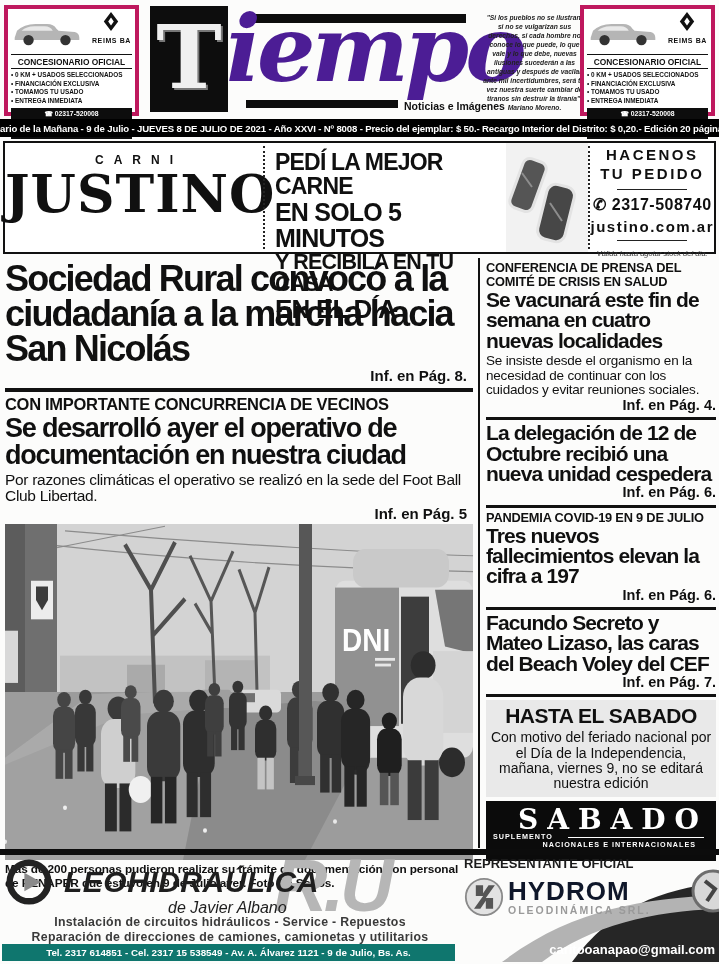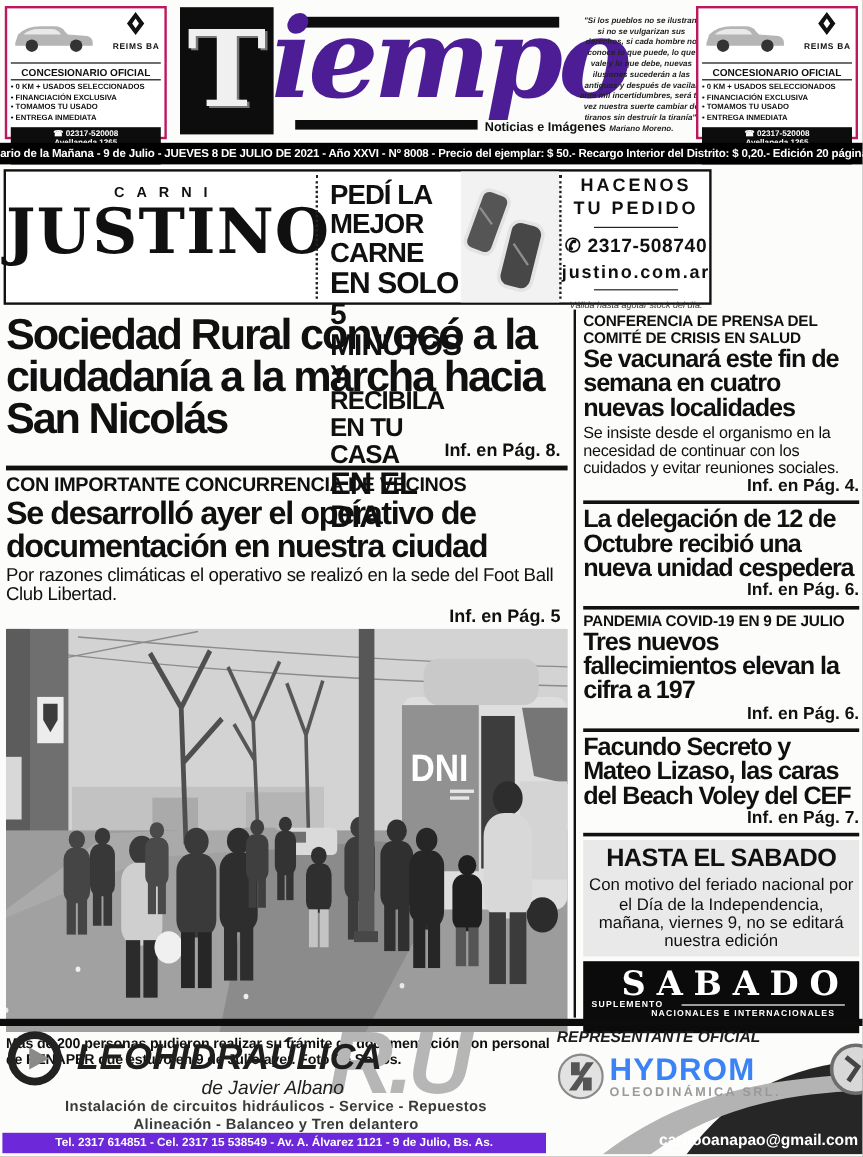--- a/index.html
+++ b/index.html
@@ -1,20 +1,20 @@
 <!DOCTYPE html>
 <html><head>
 <meta charset="utf-8">
 <style>
   html,body{margin:0;padding:0;background:#888;}
   .page{position:relative;width:719px;height:964px;margin:0 auto;background:#fcfcfb;
         font-family:"Liberation Sans",sans-serif;color:#101010;overflow:hidden;}
 
   
-  .dealer{position:absolute;top:5px;width:135px;height:111px;border:2px solid #be185d;
+  .dealer{position:absolute;top:5px;width:135px;height:111px;border:4px solid #be185d;
           background:#fff;padding:2px 3px;box-sizing:border-box;}
   .dealer.left{left:4px}.dealer.right{left:580px}
   .dealer-top{position:relative;height:42px;}
   .dealer-car{position:absolute;left:0;top:6px;}
   .dealer-logo{position:absolute;right:1px;top:0;text-align:center;}
   .dealer-brand{font-size:7px;font-weight:bold;letter-spacing:.6px;margin-top:1px;}
   .dealer-title{font-size:8.4px;font-weight:bold;text-align:center;
                 border-top:1.5px solid #111;border-bottom:1.5px solid #111;padding:1.5px 0;margin:1px 0 2px;}
   .dealer-bullets{font-size:6.4px;font-weight:bold;line-height:1.35;}
   .dealer-bullets div::before{content:"• ";}
@@ -33,21 +33,21 @@
   .m-sub{position:absolute;left:262px;top:97px;font-size:10.5px;font-weight:bold;white-space:nowrap;}
   .quote{position:absolute;left:483px;top:13px;width:103px;font-size:6.7px;font-style:italic;
          font-weight:bold;text-align:center;line-height:1.35;color:#222;}
 
   
   .dateline{position:absolute;left:0;top:119px;width:719px;height:18px;background:#000;color:#fff;
             display:flex;align-items:center;justify-content:center;font-size:9.6px;font-weight:bold;
             white-space:nowrap;letter-spacing:-0.15px;}
 
   
-  .justino{position:absolute;left:3px;top:141px;width:590px;height:113px;border:2.5px solid #111;
+  .justino{position:absolute;left:3px;top:141px;width:713px;height:113px;border:2.5px solid #111;
            box-sizing:border-box;display:flex;background:#fff;}
   .j-logo{width:258px;text-align:center;padding-top:10px;}
   .j-carni{font-size:12px;font-weight:bold;letter-spacing:10px;padding-left:10px;}
   .j-name{font-family:"DejaVu Serif",serif;font-weight:bold;font-size:52px;line-height:1.05;letter-spacing:1px;}
   .j-sep{border-left:2.5px dotted #222;margin:3px 0;}
   .j-tag{width:248px;padding:8px 0 0 10px;font-weight:bold;line-height:1.04;letter-spacing:-0.8px;}
   .j-tag .l1{font-size:23px;} .j-tag .l2{font-size:25px;} .j-tag .l3{font-size:21.5px;} .j-tag .l4{font-size:26px;}
   .j-meat{width:82px;background:#f4f4f4;}
   .j-order{flex:1;text-align:center;padding-top:3px;}
   .j-order-title{font-size:15px;font-weight:bold;letter-spacing:2.5px;line-height:1.25;}
@@ -88,28 +88,28 @@
   
   .bottomrule{position:absolute;left:0;top:849px;width:719px;height:6px;background:#0c0c0c;}
   .leo{position:absolute;left:0;top:857px;width:462px;height:105px;}
   .leo-ru{position:absolute;left:274px;top:-8px;font-size:74px;font-weight:bold;font-style:italic;
           color:#b6b6b6;letter-spacing:-4px;line-height:1;}
   .leo-row{position:absolute;left:6px;top:2px;display:flex;align-items:center;}
   .leo-name{font-size:30px;font-weight:bold;font-style:italic;margin-left:12px;color:#1e1e1e;letter-spacing:0.5px;}
   .leo-owner{position:absolute;left:168px;top:42px;font-size:16px;font-style:italic;color:#1e1e1e;}
   .leo-services{position:absolute;left:0;top:58px;width:460px;text-align:center;font-size:12.3px;
                 font-weight:bold;color:#3a3a3a;line-height:1.18;letter-spacing:0.3px;}
-  .leo-bar{position:absolute;left:2px;bottom:1px;width:453px;background:#6d28d9;color:#fff;
+  .leo-bar{position:absolute;left:2px;bottom:1px;width:453px;background:#0f766e;color:#fff;
            font-size:9.8px;font-weight:bold;text-align:center;padding:3px 0;white-space:nowrap;}
   .hydrom{position:absolute;left:462px;top:853px;width:257px;height:109px;overflow:hidden;}
   .hyd-swoosh{position:absolute;left:0;top:0;width:257px;height:109px;}
-  .hyd-rep{position:absolute;left:2px;top:3px;font-size:13px;font-weight:bold;font-style:italic;color:#1c1c1c;}
+  .hyd-rep{position:absolute;left:2px;top:3px;font-size:13px;font-weight:bold;color:#1c1c1c;}
   .hyd-row{position:absolute;left:2px;top:24px;display:flex;align-items:center;}
   .hyd-nameblock{margin-left:4px;}
-  .hyd-name{font-size:26px;font-weight:bold;color:#3b82f6;letter-spacing:1px;line-height:1;}
+  .hyd-name{font-size:26px;font-weight:bold;color:#0f172a;letter-spacing:1px;line-height:1;}
   .hyd-sub{font-size:10.5px;font-weight:bold;color:#9a9a9a;letter-spacing:2px;}
   .hyd-email{position:absolute;right:4px;bottom:5px;color:#fff;font-size:13px;font-weight:bold;}
 </style>
 </head>
 <body>
 
 <div class="page">
 
   <div class="dealer left">
     <div class="dealer-top">
@@ -400,20 +400,21 @@
     <div class="leo-row">
       <svg width="46" height="46" viewBox="0 0 50 50">
         <circle cx="25" cy="25" r="21" fill="none" stroke="#222" stroke-width="7"></circle>
         <polygon points="20,15 38,25 20,35" fill="#8a8a8a"></polygon>
       </svg>
       <span class="leo-name">LEOHIDRAÚLICA</span>
     </div>
     <div class="leo-owner">de Javier Albano</div>
     <div class="leo-services">
       <div>Instalación de circuitos hidráulicos - Service - Repuestos</div>
+      <div>Reparación de direcciones de camiones, camionetas y utilitarios</div>
       <div>Alineación - Balanceo y Tren delantero</div>
     </div>
     <div class="leo-bar">Tel. 2317 614851 - Cel. 2317 15 538549 - Av. A. Álvarez 1121 - 9 de Julio, Bs. As.</div>
   </div>
 
   <div class="hydrom">
     <svg class="hyd-swoosh" viewBox="0 0 257 109" preserveAspectRatio="none">
       <path d="M110,109 C150,54 200,36 257,30 L257,109 Z" fill="#262626"></path>
       <path d="M40,109 C110,56 180,46 257,42 L257,56 C190,58 130,72 80,109 Z" fill="#b3b3b3"></path>
       <circle cx="251" cy="38" r="20" fill="#d8d8d8" stroke="#6d6d6d" stroke-width="3"></circle>

